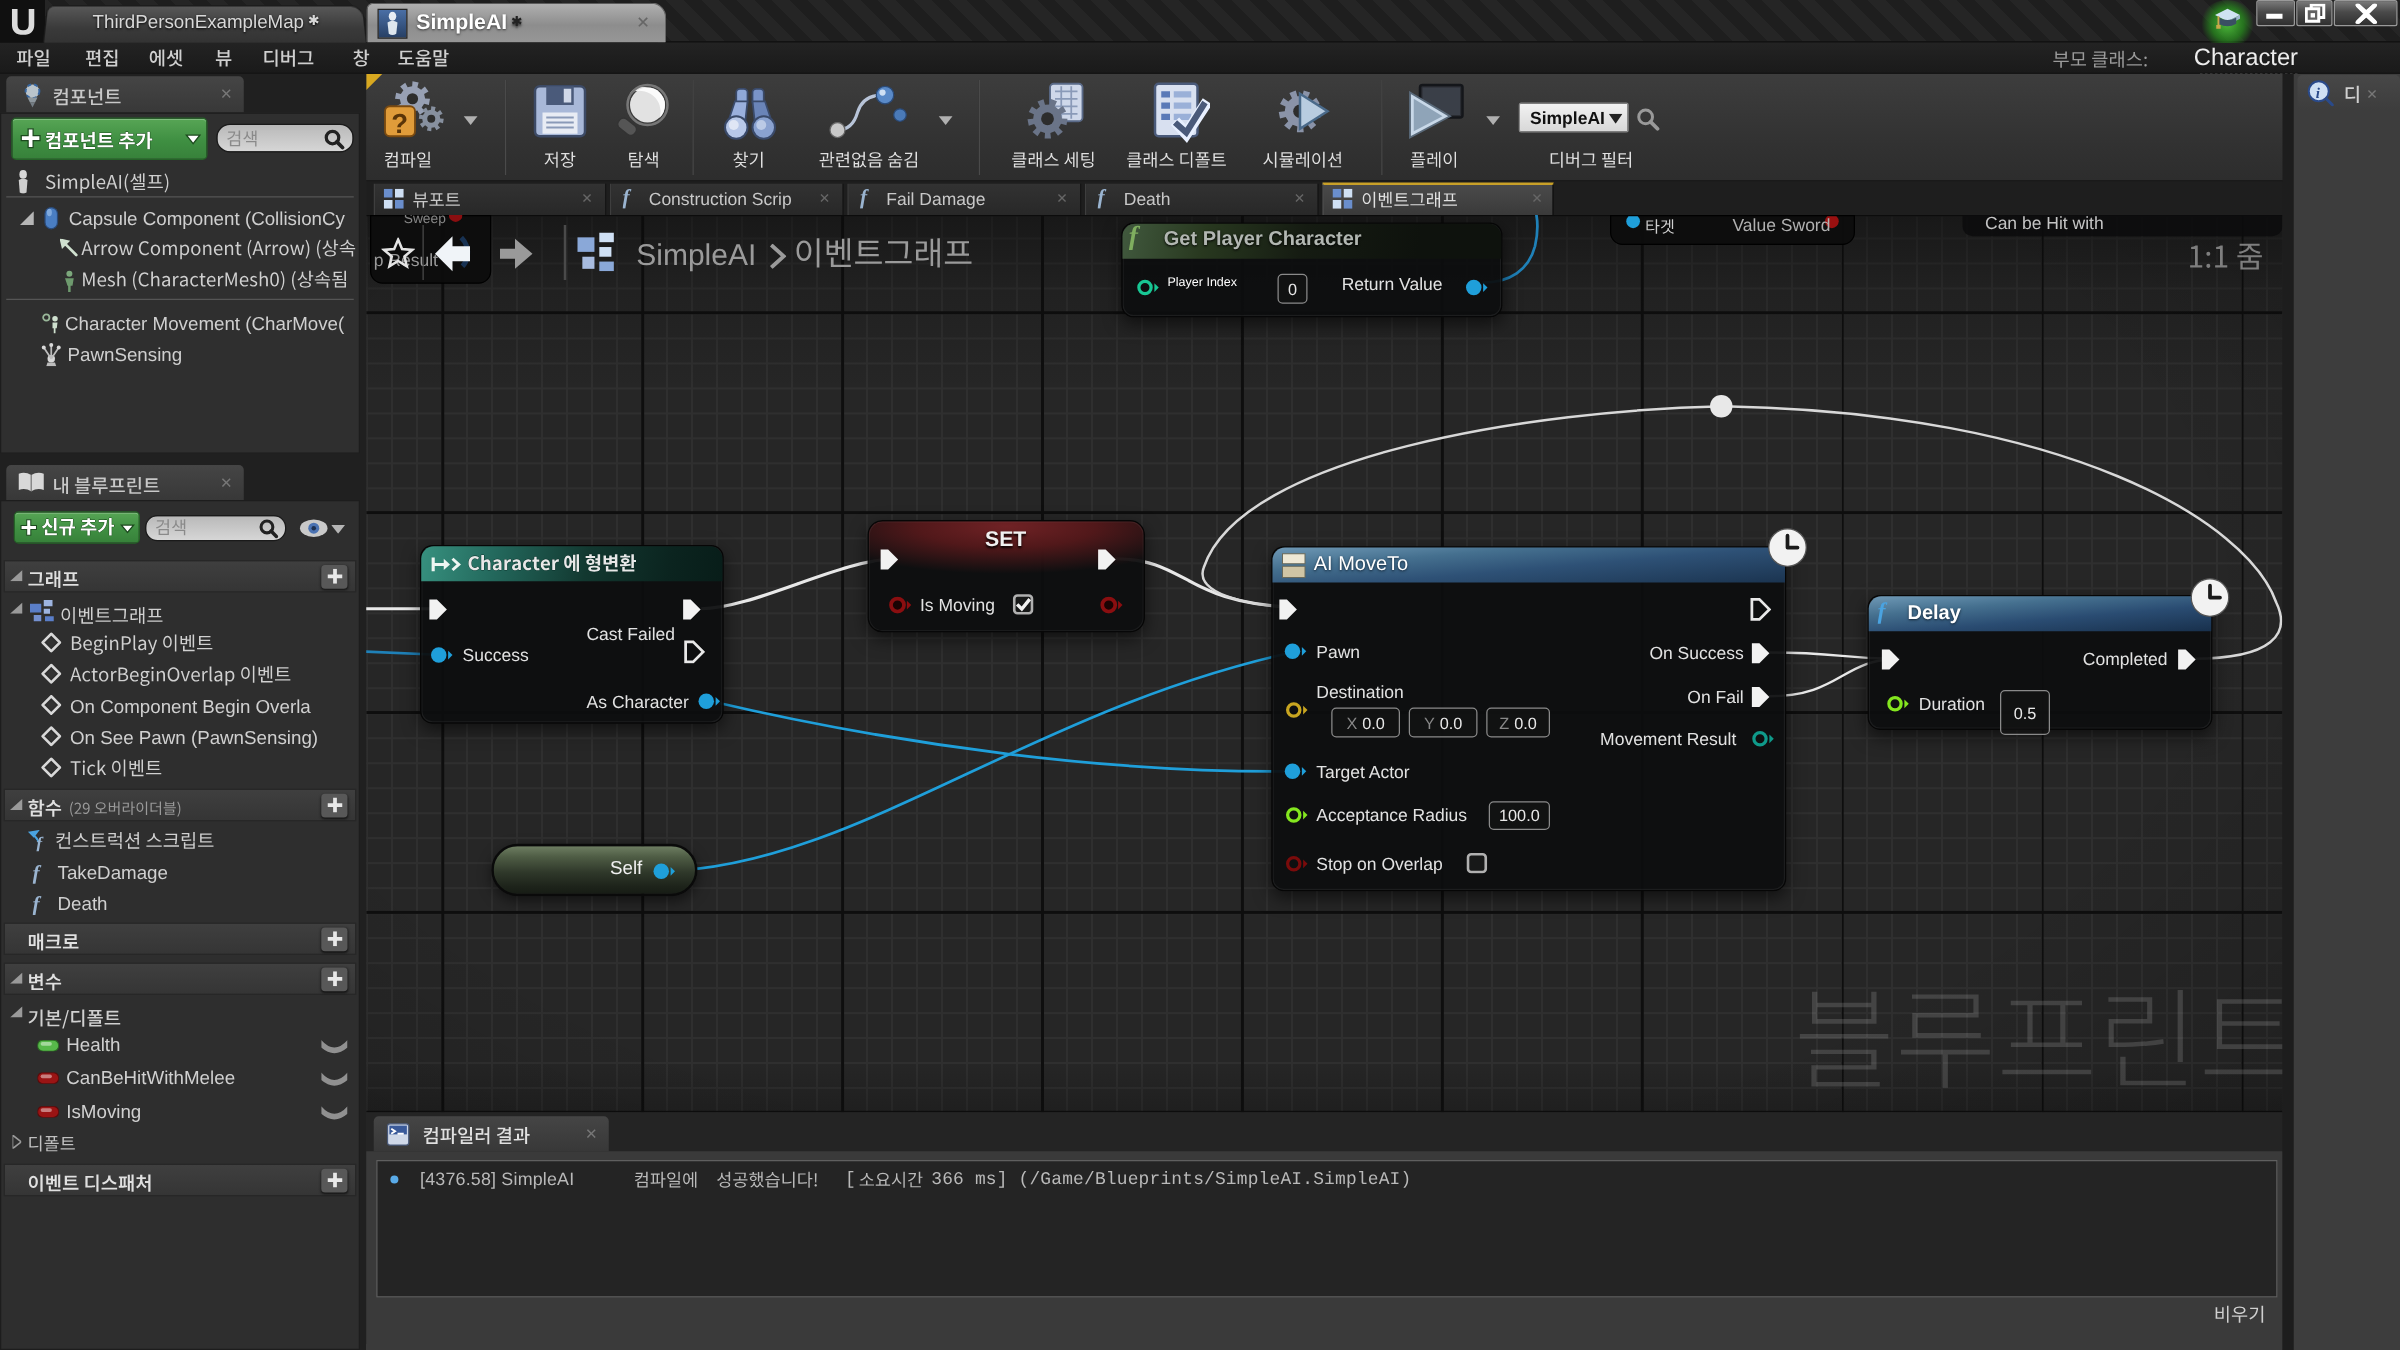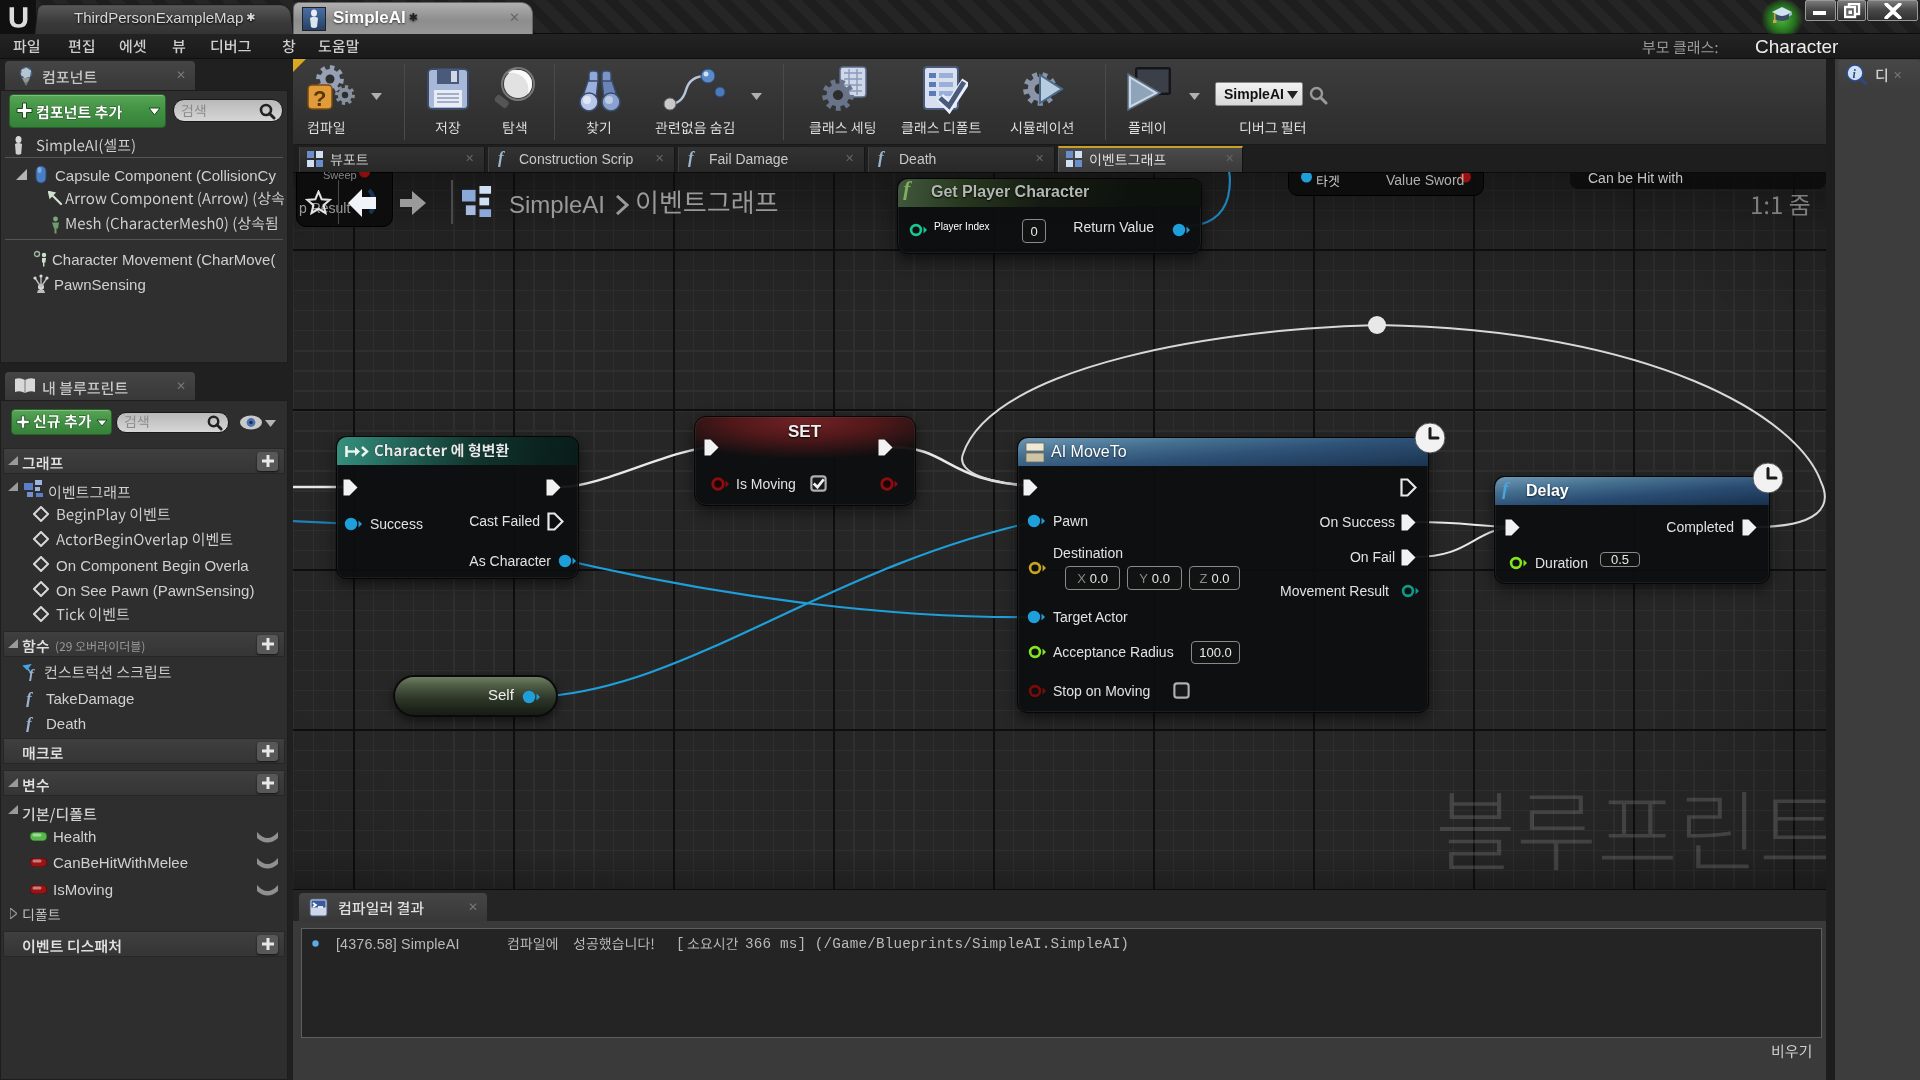--- a/index.html
+++ b/index.html
@@ -654,21 +654,21 @@
         <path d="M1.5 1.5 h6 L15.5 9.5 L7.5 17.5 h-6 Z" fill="#f2f2f2"></path>
       </svg>
 <svg class="abs" style="left:252px;top:305.5px" width="17" height="19" viewBox="0 0 17 19">
         <path d="M1.5 1.5 h6 L15.5 9.5 L7.5 17.5 h-6 Z" fill="#f2f2f2"></path>
       </svg>
 <svg class="abs" style="left:51px;top:345px" width="19" height="14" viewBox="0 0 19 14">
         <circle cx="7" cy="7" r="6.2" fill="#1f9fda"></circle>
         <path d="M14.5 3.5 L18 7 L14.5 10.5 Z" fill="#1f9fda"></path>
       </svg>
 <div class="lat" style="left:77px;top:344px;font-size:14px;color:#e2e2e2">Success</div>
-<div class="lat" style="right:1286px;top:341px;font-size:14px;color:#e2e2e2">Cast Failed</div>
+<div class="lat" style="right:1286px;top:327px;font-size:14px;color:#e2e2e2">Cast Failed</div>
 <svg class="abs" style="left:254px;top:339.5px" width="17" height="19" viewBox="0 0 17 19">
         <path d="M1.5 1.5 h6 L15.5 9.5 L7.5 17.5 h-6 Z" fill="none" stroke="#e8e8e8" stroke-width="2.2"></path>
       </svg>
 <div class="lat" style="right:1275px;top:381px;font-size:14px;color:#e2e2e2">As Character</div>
 <svg class="abs" style="left:265px;top:382px" width="19" height="14" viewBox="0 0 19 14">
         <circle cx="7" cy="7" r="6.2" fill="#1f9fda"></circle>
         <path d="M14.5 3.5 L18 7 L14.5 10.5 Z" fill="#1f9fda"></path>
       </svg>
 <div class="abs" style="left:401px;top:244px;width:222px;height:90px;border-radius:12px;background:radial-gradient(ellipse 160px 38px at 50% 4px,#702225 0%,#51181a 45%,rgba(26,9,10,0) 100%),rgba(13,14,15,.95);border:1.5px solid #060606;box-shadow:0 5px 14px rgba(0,0,0,.55),inset 0 0 0 1px rgba(255,255,255,.05)"></div>
 <div class="lat" style="left:495px;top:250px;font-size:17px;font-weight:bold;color:#f0f0f0;text-shadow:0 1px 2px #000">SET</div>
@@ -738,21 +738,21 @@
 <svg class="abs" style="left:735px;top:473px" width="19" height="14" viewBox="0 0 19 14">
         <circle cx="7" cy="7" r="4.9" fill="none" stroke="#84e61f" stroke-width="2.6"></circle>
         <path d="M14.5 3.5 L18 7 L14.5 10.5 Z" fill="#84e61f"></path>
       </svg>
 <div class="lat" style="left:760px;top:472px;font-size:14px;color:#e2e2e2">Acceptance Radius</div>
 <div class="abs" style="left:898px;top:469px;width:49px;height:23px;border:1.5px solid #8a8a8a;border-radius:4px;background:rgba(20,20,20,.6);color:#e8e8e8;font-size:13px;display:flex;align-items:center;justify-content:center;font-family:'Liberation Sans'">100.0</div>
 <svg class="abs" style="left:735px;top:512px" width="19" height="14" viewBox="0 0 19 14">
         <circle cx="7" cy="7" r="4.9" fill="none" stroke="#7a0b0b" stroke-width="2.6"></circle>
         <path d="M14.5 3.5 L18 7 L14.5 10.5 Z" fill="#7a0b0b"></path>
       </svg>
-<div class="lat" style="left:760px;top:511px;font-size:14px;color:#e2e2e2">Stop on Moving</div>
+<div class="lat" style="left:760px;top:511px;font-size:14px;color:#e2e2e2">Stop on Overlap</div>
 <svg class="abs" style="left:880px;top:510px" width="17" height="17" viewBox="0 0 16 16">
         <rect x="1.3" y="1.3" width="13.4" height="13.4" rx="2.5" fill="rgba(30,30,30,.6)" stroke="#b0b0b0" stroke-width="2"></rect>
       </svg>
 <svg class="abs" style="left:1121px;top:250px" width="32" height="32" viewBox="0 0 32 32">
         <circle cx="16" cy="16" r="15" fill="#f2f2f2" stroke="#555" stroke-width="1"></circle>
         <path d="M16 16 V6.5 M16 16 H24" stroke="#1a1a1a" stroke-width="3" stroke-linecap="round"></path>
       </svg>
 <div class="abs" style="left:1201px;top:304px;width:276px;height:108px;border-radius:10px;background:rgba(13,14,15,.94);border:1.5px solid #060606;box-shadow:0 5px 14px rgba(0,0,0,.55),inset 0 0 0 1px rgba(255,255,255,.06)"></div>
       <div class="abs" style="left:1202px;top:305px;width:274px;height:28px;border-radius:10px 10px 0 0;background:linear-gradient(175deg,#6f99b6,#45708f 30%,#2a4c72 60%,#18304c 100%)"></div>
 <svg class="abs" style="left:1209px;top:307px" width="14" height="20">
@@ -764,21 +764,21 @@
       </svg>
 <div class="lat" style="right:92px;top:347px;font-size:14px;color:#e2e2e2">Completed</div>
 <svg class="abs" style="left:1448px;top:345.5px" width="17" height="19" viewBox="0 0 17 19">
         <path d="M1.5 1.5 h6 L15.5 9.5 L7.5 17.5 h-6 Z" fill="#f2f2f2"></path>
       </svg>
 <svg class="abs" style="left:1216px;top:384px" width="19" height="14" viewBox="0 0 19 14">
         <circle cx="7" cy="7" r="4.9" fill="none" stroke="#84e61f" stroke-width="2.6"></circle>
         <path d="M14.5 3.5 L18 7 L14.5 10.5 Z" fill="#84e61f"></path>
       </svg>
 <div class="lat" style="left:1242px;top:383px;font-size:14px;color:#e2e2e2">Duration</div>
-<div class="abs" style="left:1307px;top:380px;width:40px;height:15px;border:1.5px solid #8a8a8a;border-radius:4px;background:rgba(20,20,20,.6);color:#e8e8e8;font-size:13px;display:flex;align-items:center;justify-content:center;font-family:'Liberation Sans'">0.5</div>
+<div class="abs" style="left:1307px;top:380px;width:40px;height:36px;border:1.5px solid #8a8a8a;border-radius:4px;background:rgba(20,20,20,.6);color:#e8e8e8;font-size:13px;display:flex;align-items:center;justify-content:center;font-family:'Liberation Sans'">0.5</div>
 <svg class="abs" style="left:1459px;top:290px" width="32" height="32" viewBox="0 0 32 32">
         <circle cx="16" cy="16" r="15" fill="#f2f2f2" stroke="#555" stroke-width="1"></circle>
         <path d="M16 16 V6.5 M16 16 H24" stroke="#1a1a1a" stroke-width="3" stroke-linecap="round"></path>
       </svg>
 
 <div class="abs" style="left:100px;top:503px;width:165px;height:42px;border-radius:21px;
  background:linear-gradient(180deg,#6e7e62 0%,#4f5d45 22%,#2f382a 55%,#1d231a 85%,#171c15 100%);
  border:2px solid #0a0a0a;box-shadow:0 4px 10px rgba(0,0,0,.5)"></div>
 <div class="lat" style="left:195px;top:514px;font-size:15px;color:#f0f0f0">Self</div>
 

